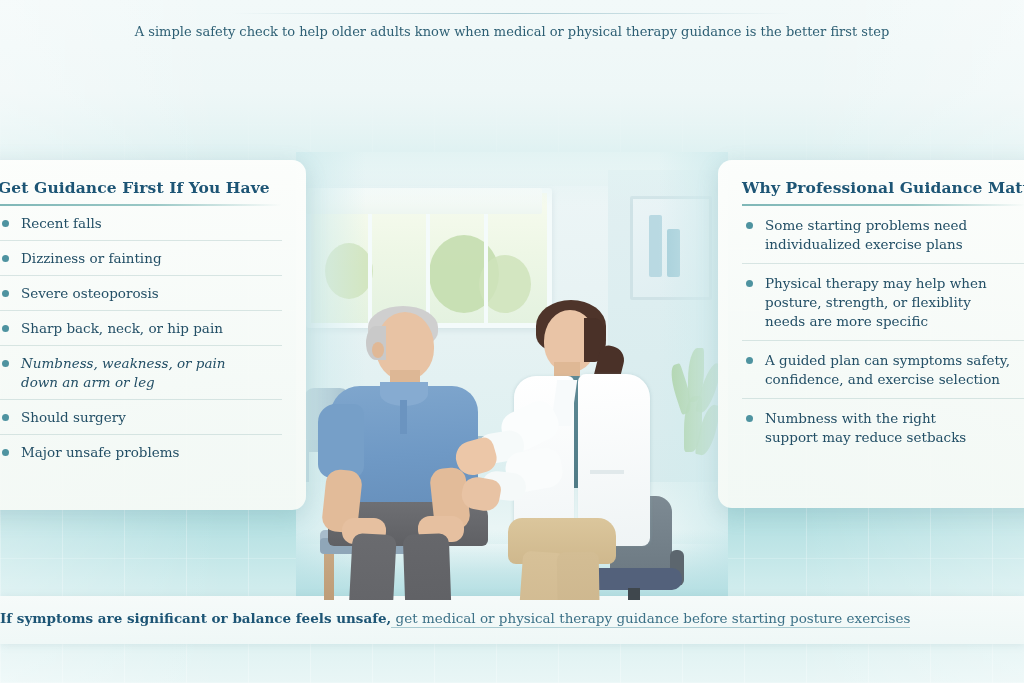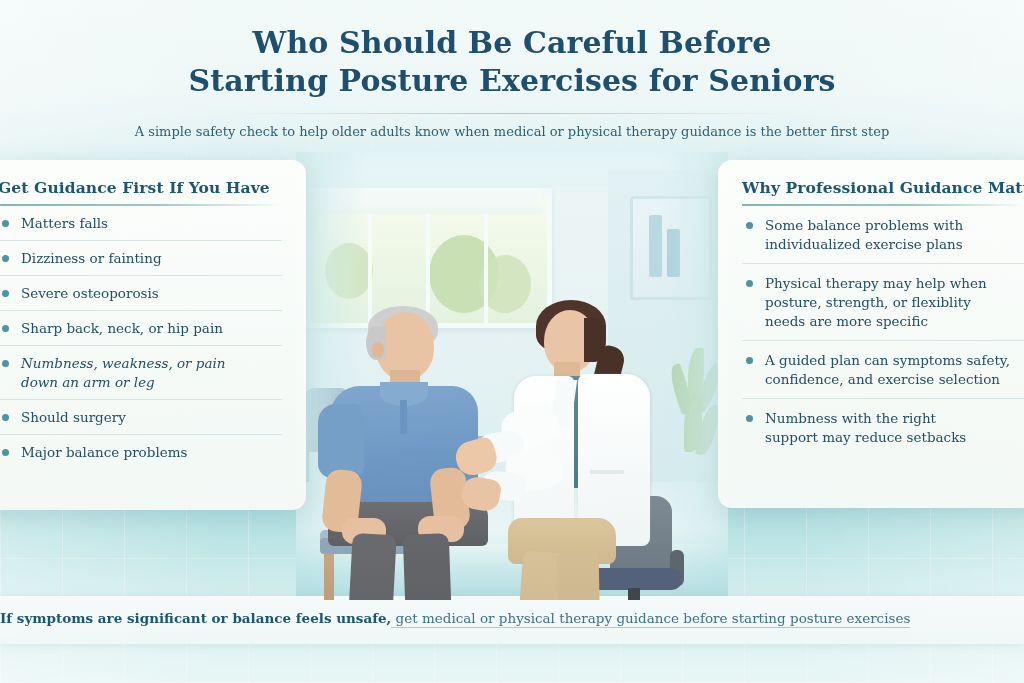--- a/index.html
+++ b/index.html
@@ -433,35 +433,31 @@
       <div class="floor"></div>
       <div class="floor-shine"></div>
     </div>
     <div class="photo-blend-t"></div>
     <div class="photo-blend-l"></div>
     <div class="photo-blend-r"></div>
     <div class="photo-blend-b"></div>
   </div>
 
   <div class="header">
-    <div class="title">
-      <div>Who Should Be Careful Before</div>
-      <div>Starting Posture Exercises for Seniors</div>
-    </div>
     <div class="title-rule"></div>
     <div class="subtitle">A simple safety check to help older adults know when medical or physical therapy guidance is the better first step</div>
   </div>
 
   <div class="card card-left">
     <div class="card-title">Get Guidance First If You Have</div>
     <div class="card-rule"></div>
     <ul class="items">
       <li>
         <span class="bullet"></span>
-        <span class="item-text">Matters falls</span>
+        <span class="item-text">Recent falls</span>
       </li>
       <li>
         <span class="bullet"></span>
         <span class="item-text">Dizziness or fainting</span>
       </li>
       <li>
         <span class="bullet"></span>
         <span class="item-text">Severe osteoporosis</span>
       </li>
       <li>
@@ -471,32 +467,32 @@
       <li>
         <span class="bullet"></span>
         <span class="item-text" style="display:block; max-width:230px;font-style:italic;">Numbness, weakness, or pain down an arm or leg</span>
       </li>
       <li>
         <span class="bullet"></span>
         <span class="item-text">Should surgery</span>
       </li>
       <li>
         <span class="bullet"></span>
-        <span class="item-text">Major balance problems</span>
+        <span class="item-text">Major unsafe problems</span>
       </li>
     </ul>
   </div>
 
   <div class="card card-right">
     <div class="card-title">Why Professional Guidance Matters</div>
     <div class="card-rule"></div>
     <ul class="items">
       <li>
         <span class="bullet"></span>
-        <span class="item-text" style="display:block; max-width:246px;">Some balance problems with individualized exercise plans</span>
+        <span class="item-text" style="display:block; max-width:246px;">Some starting problems need individualized exercise plans</span>
       </li>
       <li>
         <span class="bullet"></span>
         <span class="item-text" style="display:block; max-width:248px;">Physical therapy may help when posture, strength, or flexiblity needs are more specific</span>
       </li>
       <li>
         <span class="bullet"></span>
         <span class="item-text" style="display:block; max-width:246px;">A guided plan can symptoms safety, confidence, and exercise selection</span>
       </li>
       <li>

